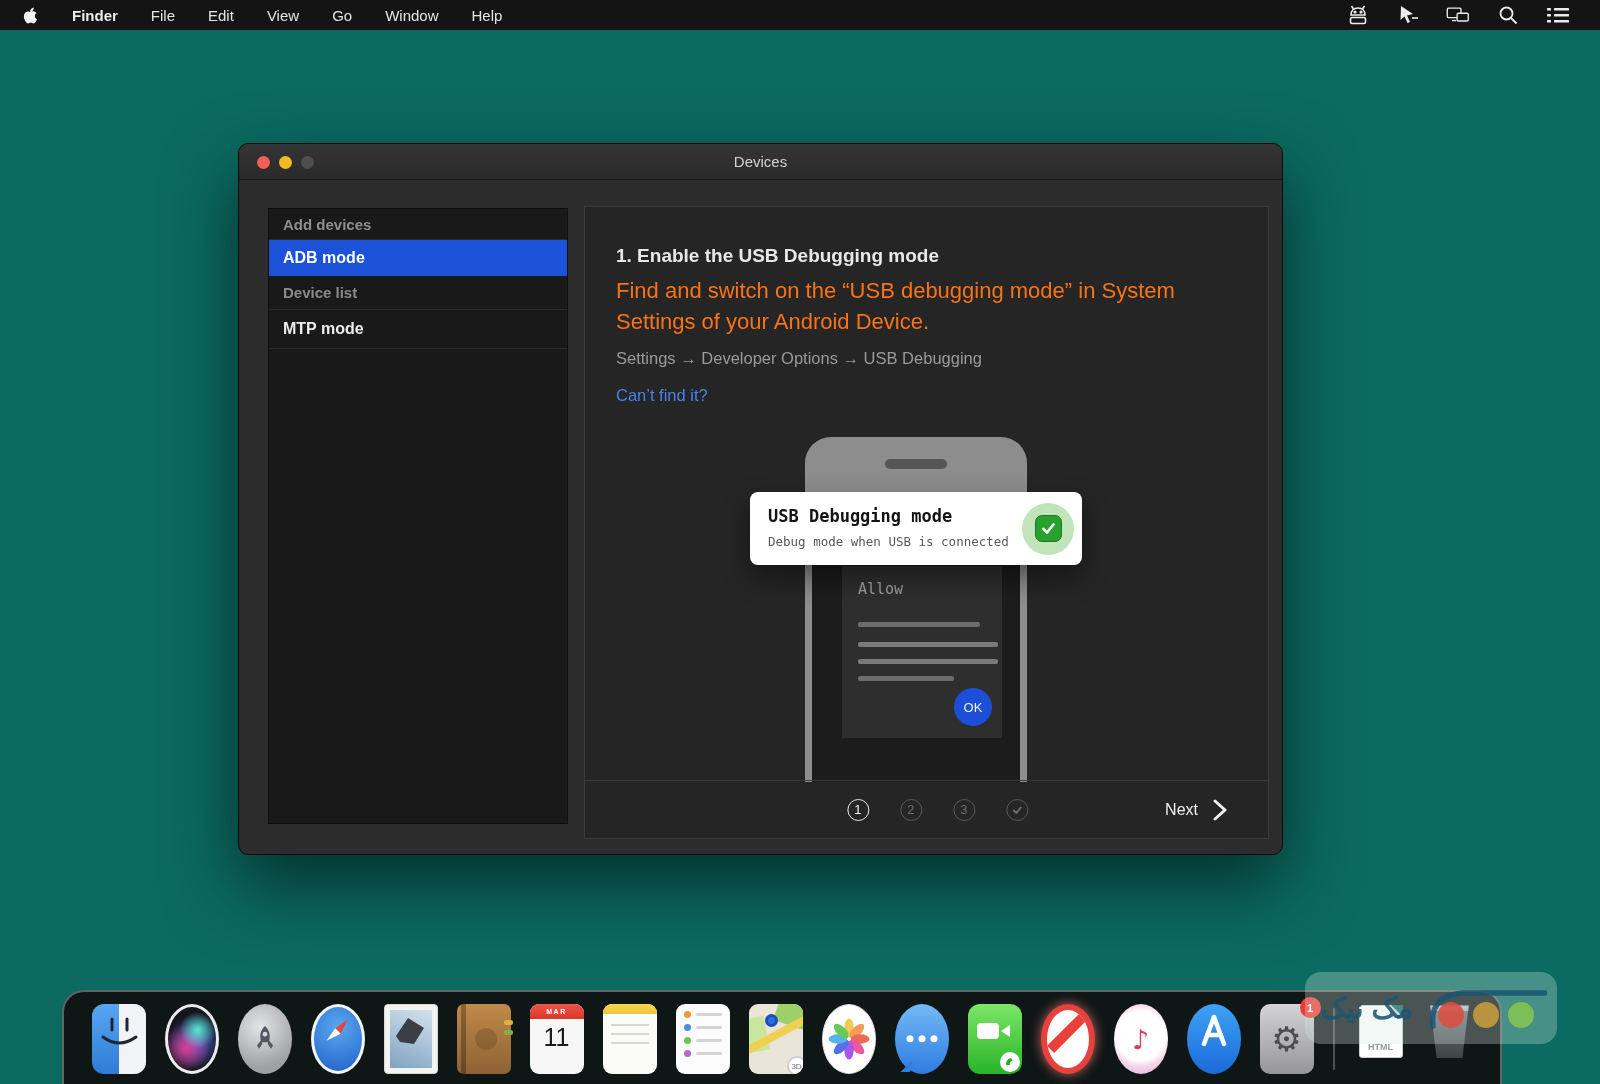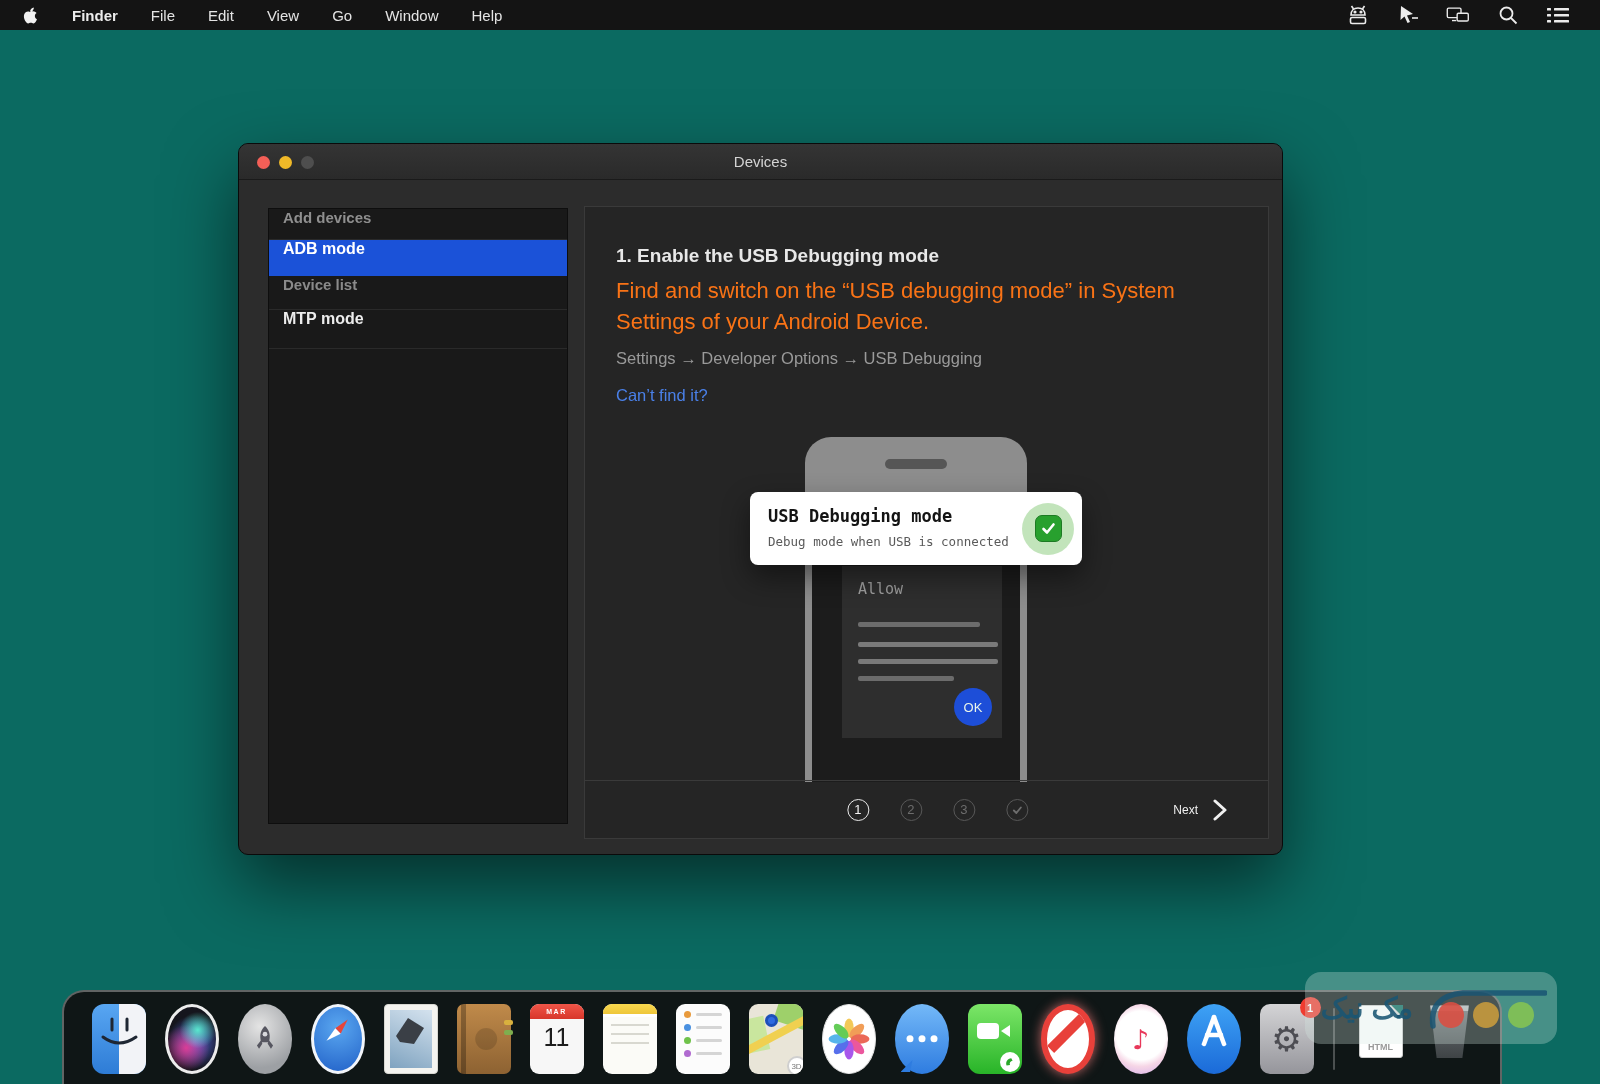--- a/index.html
+++ b/index.html
@@ -25,21 +25,21 @@
     background:linear-gradient(180deg,#343434,#2a2a2a); border-bottom:1px solid #1a1a1a;
     border-radius:9px 9px 0 0; display:flex; align-items:center; }
   .lights { position:absolute; left:18px; top:0; height:36px; display:flex; align-items:center; gap:9px; }
   .light { width:13px; height:13px; border-radius:50%; }
   .l-red { background:#f35f57; } .l-yellow { background:#f0b928; } .l-gray { background:#4e4e4e; }
   .win-title { width:100%; text-align:center; font-size:15px; color:#d4d4d4; }
 
   
   .sidebar { position:absolute; left:29px; top:64px; width:300px; height:616px;
     background:#191919; border:1px solid #0e0e0e; }
-  .sb-item { display:flex; align-items:flex-start; padding-left:14px; border-bottom:1px solid #2a2a2a;
+  .sb-item { display:flex; align-items:center; padding-left:14px; border-bottom:1px solid #2a2a2a;
     font-weight:bold; }
   .sb-header { height:31px; color:#8f8f8f; font-size:15px; }
   .sb-selected { height:36px; background:#1b52d8; color:#ffffff; font-size:16px; border-bottom:none; }
   .sb-normal { height:39px; color:#ececec; font-size:16px; }
   .sb-dim { height:34px; color:#8a8a8a; font-size:15px; }
 
   
   .content { position:absolute; left:345px; top:62px; width:685px; height:633px;
     background:#252525; border:1px solid #3a3a3a; }
   .c-head { position:absolute; left:31px; top:38px; font-size:19px; font-weight:bold; color:#e8e8e8; }
@@ -76,21 +76,21 @@
 
   
   .c-footer { position:absolute; left:0; right:0; bottom:0; height:58px; border-top:1px solid #3a3a3a;
     display:flex; align-items:center; }
   .steps { position:absolute; left:50%; transform:translateX(-44%); display:flex; gap:31px; }
   .step { width:22px; height:22px; border-radius:50%; display:flex; align-items:center; justify-content:center;
     font-size:13px; }
   .step-active { border:1.6px solid #e9e9e9; color:#f2f2f2; }
   .step-idle { border:1.6px solid #585858; color:#6d6d6d; }
   .next-wrap { position:absolute; right:40px; display:flex; align-items:center; gap:14px; cursor:pointer; }
-  .next-label { font-size:12px; color:#f0f0f0;margin-left:47px; }
+  .next-label { font-size:16px; color:#f0f0f0;margin-left:47px; }
 
   
   .dock { position:absolute; left:62px; top:990px; width:1440px; height:96px;
     background:rgba(16,16,16,.93); border:2px solid rgba(165,165,165,.55); border-bottom:none;
     border-radius:22px 22px 0 0; display:flex; justify-content:center; gap:19px;
     padding-top:12px; z-index:10; }
   .di { width:54px; height:70px; position:relative; flex:0 0 auto; }
 
   .ic-finder { border-radius:12px; background:linear-gradient(180deg,#58a6f2,#2e7cd6); overflow:hidden; }
   .ic-finder .half { position:absolute; right:0; top:0; width:50%; height:100%; background:#f2f3f7; }

